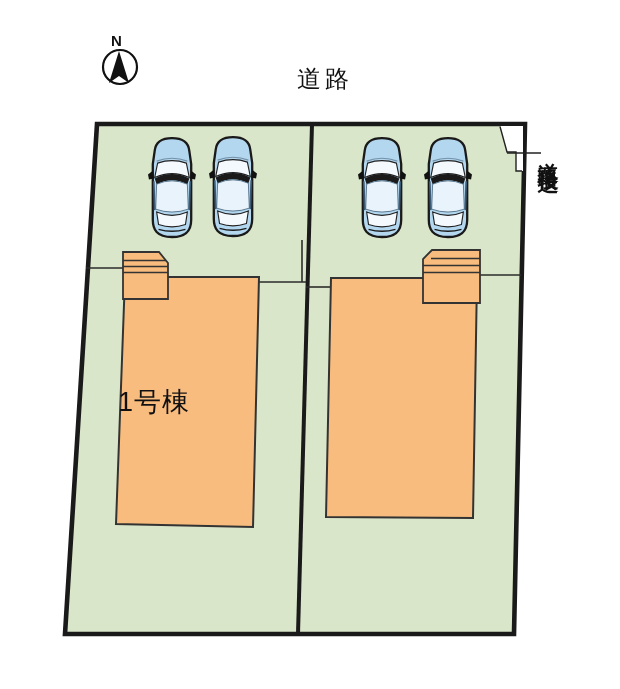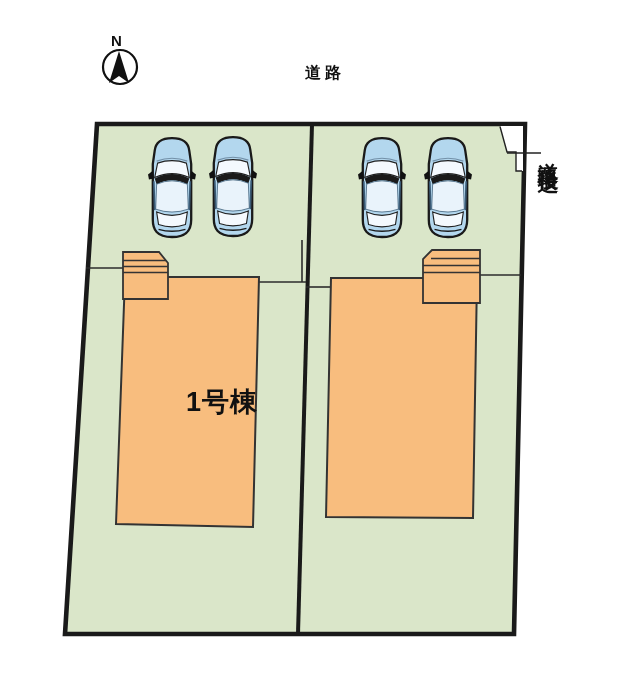--- a/index.html
+++ b/index.html
@@ -7,24 +7,24 @@
     position:relative;
     width:620px;height:689px;
     background:#ffffff;
     font-family:"Liberation Sans","DejaVu Sans",sans-serif;
     overflow:hidden;
   }
   .plan-svg{position:absolute;left:0;top:0;}
   .lbl{position:absolute;color:#111;white-space:nowrap;}
   .north-label{left:111px;top:32px;font-size:15px;font-weight:700;}
   .road-label{left:270px;top:63px;width:110px;text-align:center;
-    font-size:16px;font-weight:700;letter-spacing:4px;}
+    font-size:24px;font-weight:400;letter-spacing:4px;}
   .setback-label{left:538px;top:146px;font-size:21px;font-weight:600;
     writing-mode:vertical-rl;text-orientation:upright;letter-spacing:3px;line-height:1;}
-  .bldg-label{width:140px;text-align:right;font-size:27px;font-weight:700;letter-spacing:1px;}
+  .bldg-label{width:140px;text-align:left;font-size:27px;font-weight:400;letter-spacing:1px;}
   .bldg-label-1{left:118px;top:384px;}
   .bldg-label-2{left:332px;top:386px;}
 </style>
 </head>
 <body>
 
 <div class="canvas">
 
   <svg class="plan-svg" width="620" height="689" viewBox="0 0 620 689">
     <defs>

